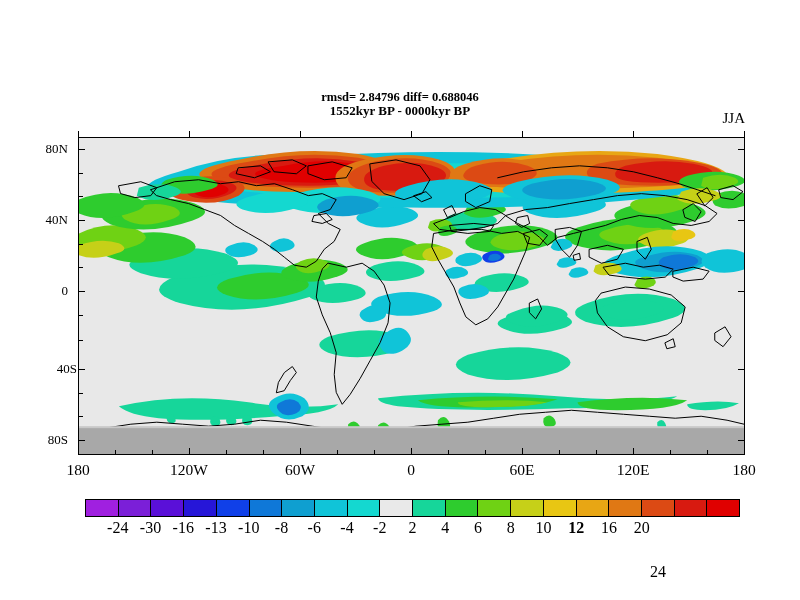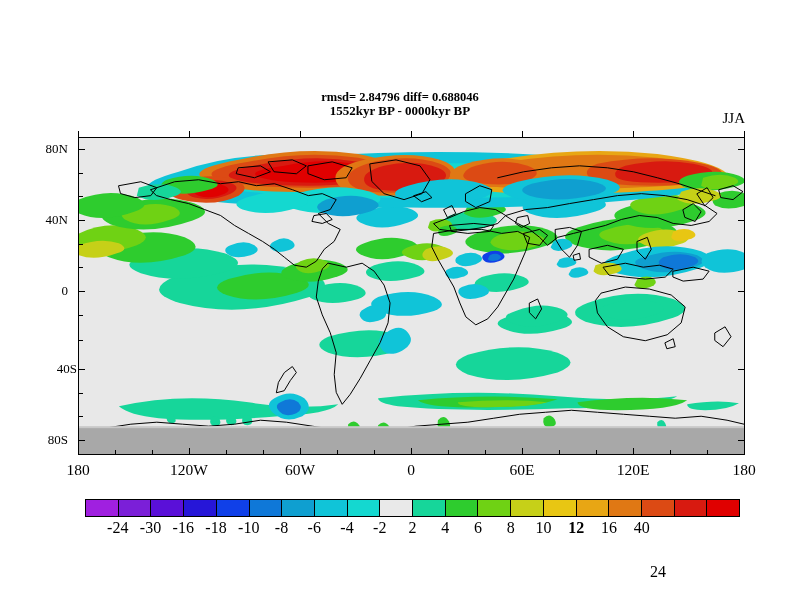--- a/index.html
+++ b/index.html
@@ -366,28 +366,28 @@
       <div class="sw" style="background: rgb(232, 166, 20);"></div>
       <div class="sw" style="background: rgb(224, 120, 20);"></div>
       <div class="sw" style="background: rgb(220, 74, 20);"></div>
       <div class="sw" style="background: rgb(216, 26, 16);"></div>
       <div class="sw" style="background: rgb(224, 0, 0);"></div>
     </div>
 
 <div class="cblab" style="left: 94.75px;">-24</div>
     <div class="cblab" style="left: 127.5px;">-30</div>
     <div class="cblab" style="left: 160.25px;">-16</div>
-    <div class="cblab" style="left: 193px;">-18</div>
+    <div class="cblab" style="left: 193px;">-13</div>
     <div class="cblab" style="left: 225.75px;">-10</div>
     <div class="cblab" style="left: 258.5px;">-8</div>
     <div class="cblab" style="left: 291.25px;">-6</div>
     <div class="cblab" style="left: 324px;">-4</div>
     <div class="cblab" style="left: 356.75px;">-2</div>
     <div class="cblab" style="left: 389.5px;">2</div>
     <div class="cblab" style="left: 422.25px;">4</div>
     <div class="cblab" style="left: 455px;">6</div>
     <div class="cblab" style="left: 487.75px;">8</div>
     <div class="cblab" style="left: 520.5px;">10</div>
     <div class="cblab" style="left: 553.25px; font-weight: bold;">12</div>
     <div class="cblab" style="left: 586px;">16</div>
-    <div class="cblab" style="left: 618.75px;">40</div>
+    <div class="cblab" style="left: 618.75px;">20</div>
     <div class="cblab" style="left: 635px; margin-top: 44px;">24</div>
   </div>
 
 </body></html>

